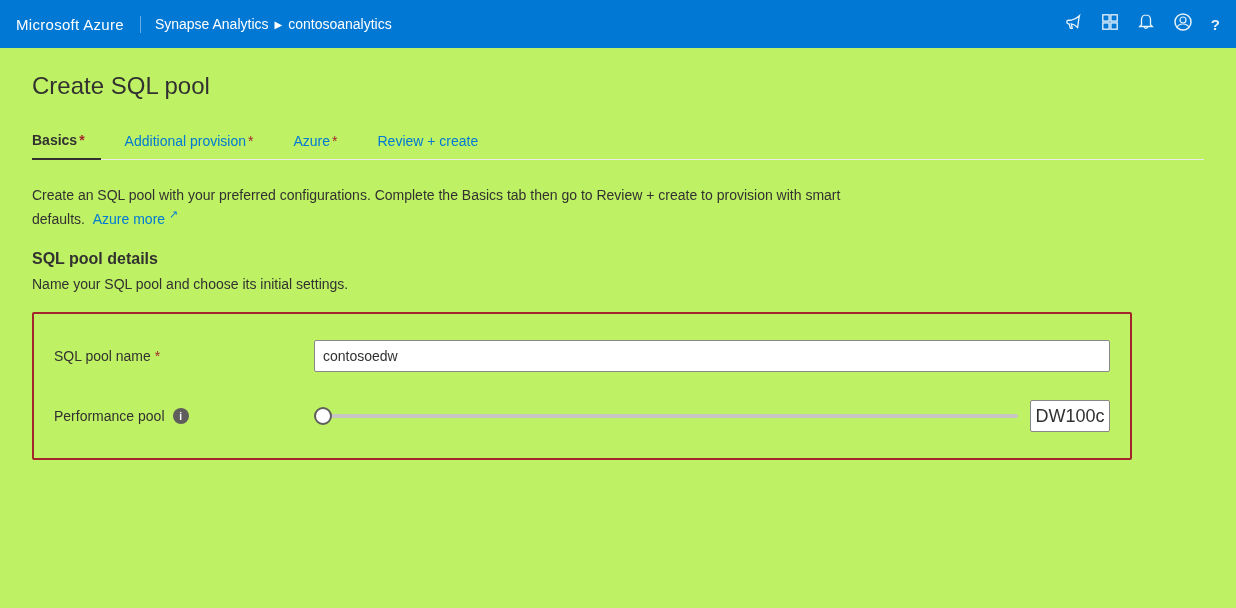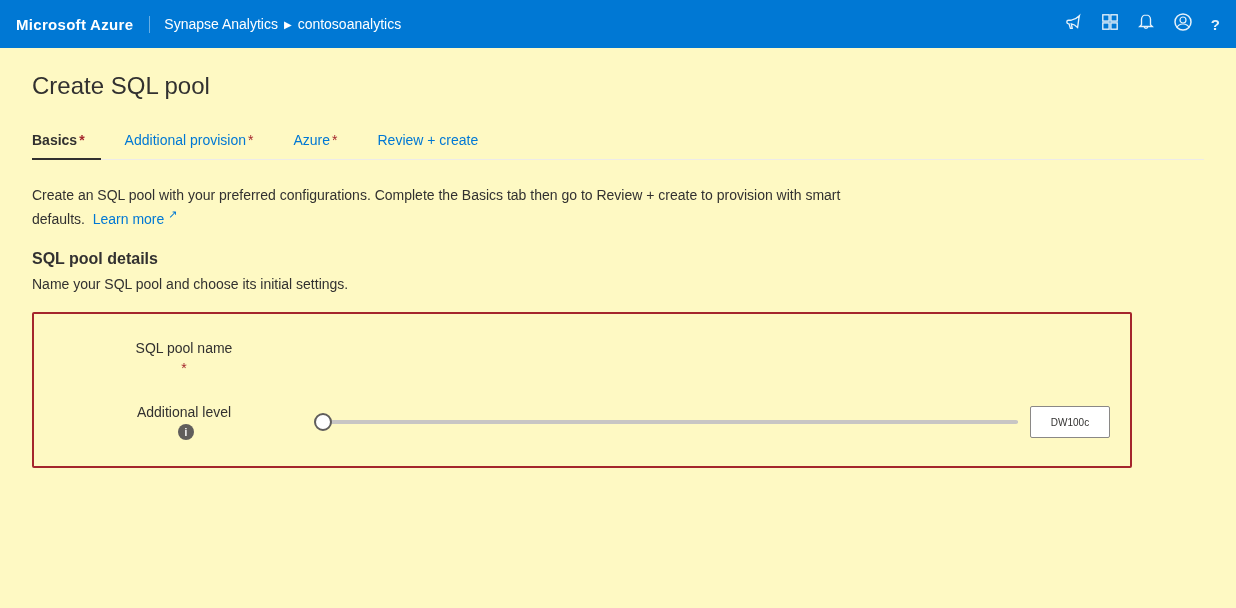--- a/index.html
+++ b/index.html
@@ -9,21 +9,21 @@
     .topbar {
       background: #0078d4;
       color: white;
       height: 48px;
       display: flex;
       align-items: center;
       padding: 0 16px;
       gap: 0;
     }
     .topbar-brand {
-      font-weight: 700;
+      font-weight: 400;
       font-size: 15px;
       letter-spacing: 0.3px;
       white-space: nowrap;
       padding-right: 16px;
       border-right: 1px solid rgba(255,255,255,0.4);
       margin-right: 14px;
     }
     .topbar-nav {
       display: flex;
       align-items: center;
@@ -47,36 +47,36 @@
     }
     .topbar-icon {
       color: white;
       font-size: 16px;
       cursor: pointer;
       opacity: 0.9;
     }
 
     
     .main-content {
-      background: #fef9c3;
+      background: #bef264;
       padding: 24px 32px 32px 32px;
       min-height: calc(608px - 48px);
     }
 
     .page-title {
       font-size: 24px;
       font-weight: 300;
       color: #323130;
       margin-bottom: 24px;
     }
 
     
     .tabs {
       display: flex;
-      align-items: flex-start;
+      align-items: flex-end;
       border-bottom: 1px solid #edebe9;
       margin-bottom: 24px;
       gap: 0;
     }
     .tab-item {
       padding: 8px 16px 10px 0;
       margin-right: 24px;
       font-size: 14px;
       cursor: pointer;
       color: #0078d4;
@@ -142,23 +142,21 @@
       border-top: none;
       margin-top: 8px;
     }
 
     .form-label {
       width: 260px;
       min-width: 260px;
       font-size: 14px;
       color: #323130;
       display: flex;
-      align-items: center;
       gap: 4px;
-      flex-direction: column;
     }
     .required-star {
       color: #a4262c;
     }
     .info-icon {
       display: inline-flex;
       align-items: center;
       justify-content: center;
       width: 16px;
       height: 16px;
@@ -237,21 +235,21 @@
     }
 
     .performance-value-box {
       width: 80px;
       height: 32px;
       border: 1px solid #8a8886;
       border-radius: 2px;
       display: flex;
       align-items: center;
       justify-content: center;
-      font-size: 10px;
+      font-size: 18px;
       color: #323130;
       background: white;
     }
   </style>
 </head>
 <body>
 
 <header class="topbar">
   <div class="topbar-brand">Microsoft Azure</div>
   <nav class="topbar-nav">
@@ -304,38 +302,41 @@
     <a class="tab-item">
       <span>Azure</span><span class="tab-asterisk">*</span>
     </a>
     <a class="tab-item">
       <span>Review + create</span>
     </a>
   </nav>
 
   <p class="description">
     <span>Create an SQL pool with your preferred configurations. Complete the Basics tab then go to Review + create to provision with smart defaults.</span>
-    &nbsp;<a href="#"><span>Learn more</span> <span class="learn-more-icon">↗</span></a>
+    &nbsp;<a href="#"><span>Azure more</span> <span class="learn-more-icon">↗</span></a>
   </p>
 
   <p class="section-heading">SQL pool details</p>
   <p class="section-subtext">Name your SQL pool and choose its initial settings.</p>
 
   <div class="form-box">
 
     <div class="form-row">
       <div class="form-label">
         <span>SQL pool name</span>
         <span class="required-star">*</span>
       </div>
+      <div class="form-control-area">
+        <input type="text" class="text-input" value="contosoedw" style="">
+      </div>
     </div>
 
     <div class="form-row">
       <div class="form-label">
-        <span>Additional level</span>
+        <span>Performance pool</span>
         <span class="info-icon">i</span>
       </div>
       <div class="form-control-area">
         <div class="slider-container">
           <div class="slider-track-wrapper">
             <div class="slider-track">
               <div class="slider-thumb"></div>
               <div class="slider-dashes"></div>
             </div>
           </div>

